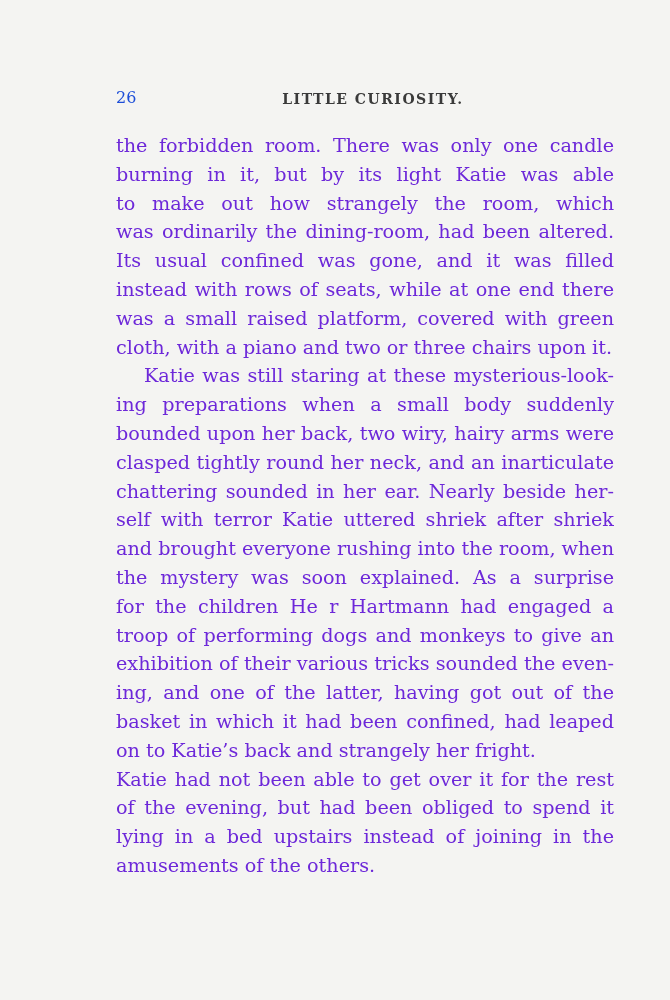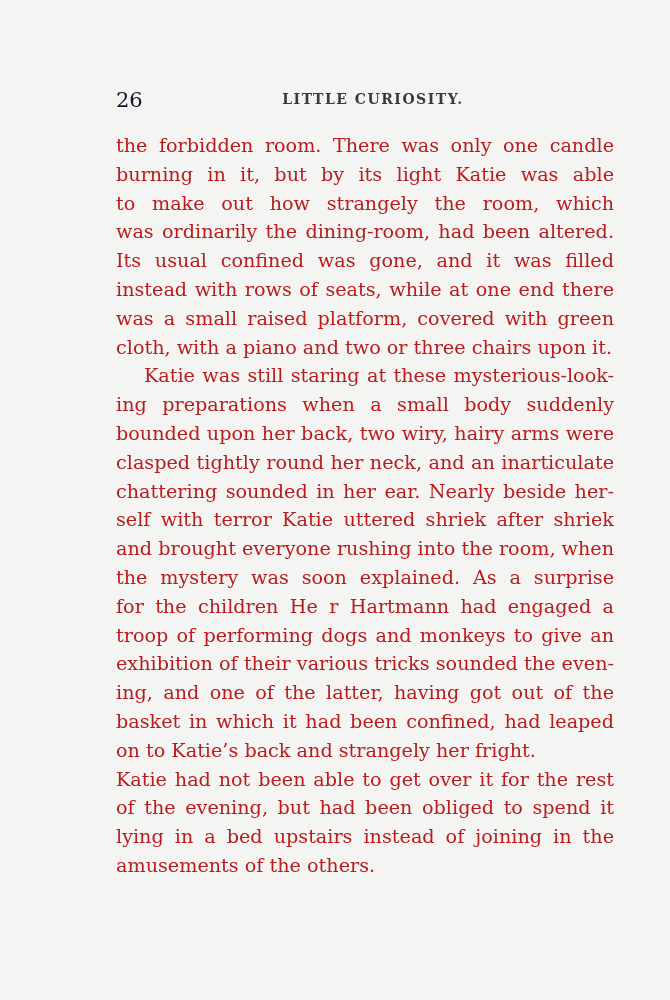--- a/index.html
+++ b/index.html
@@ -13,37 +13,37 @@
       position: absolute; left: 0; top: 0; width: 670px; height: 1000px;
       background: #f4f4f2;
     }
     .header {
       position: absolute; top: 88px; left: 116px; width: 498px; height: 26px;
       font-family: "DejaVu Serif", serif;
       color: #3a3a3a;
     }
     .page-number {
       position: absolute; left: 0; top: 0;
-      font-size: 21px;
-      color: #0f172a;
+      font-size: 16px;
+      color: #1d4ed8;
     }
     .running-head {
       position: absolute; left: 0; right: 0; top: 3px;
       text-align: center;
       font-size: 14px;
       letter-spacing: 1.5px;
       font-weight: bold;
       padding-left: 16px;
     }
     .body-text {
       position: absolute; top: 132px; left: 116px; width: 498px;
       font-family: "DejaVu Serif", serif;
       font-size: 19.2px;
       line-height: 28.8px;
-      color: #b91c1c;
+      color: #6d28d9;
     }
     .line {
       display: block;
       white-space: nowrap;
       text-align: justify;
       text-align-last: justify;
       height: 28.8px;
       overflow: hidden;
     }
     .line.last { text-align-last: left; }

